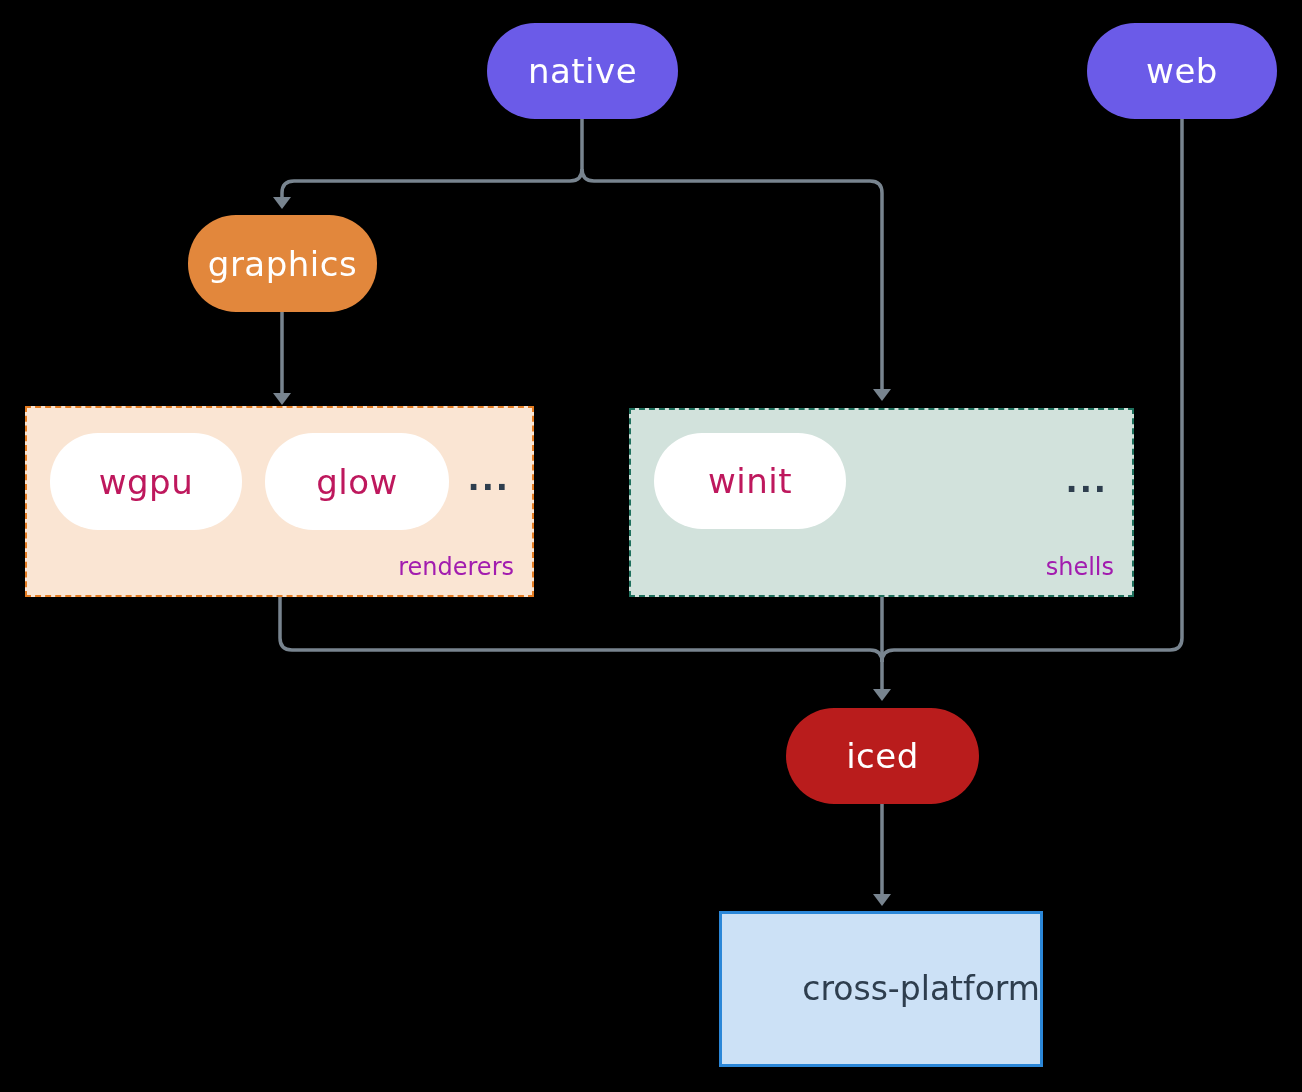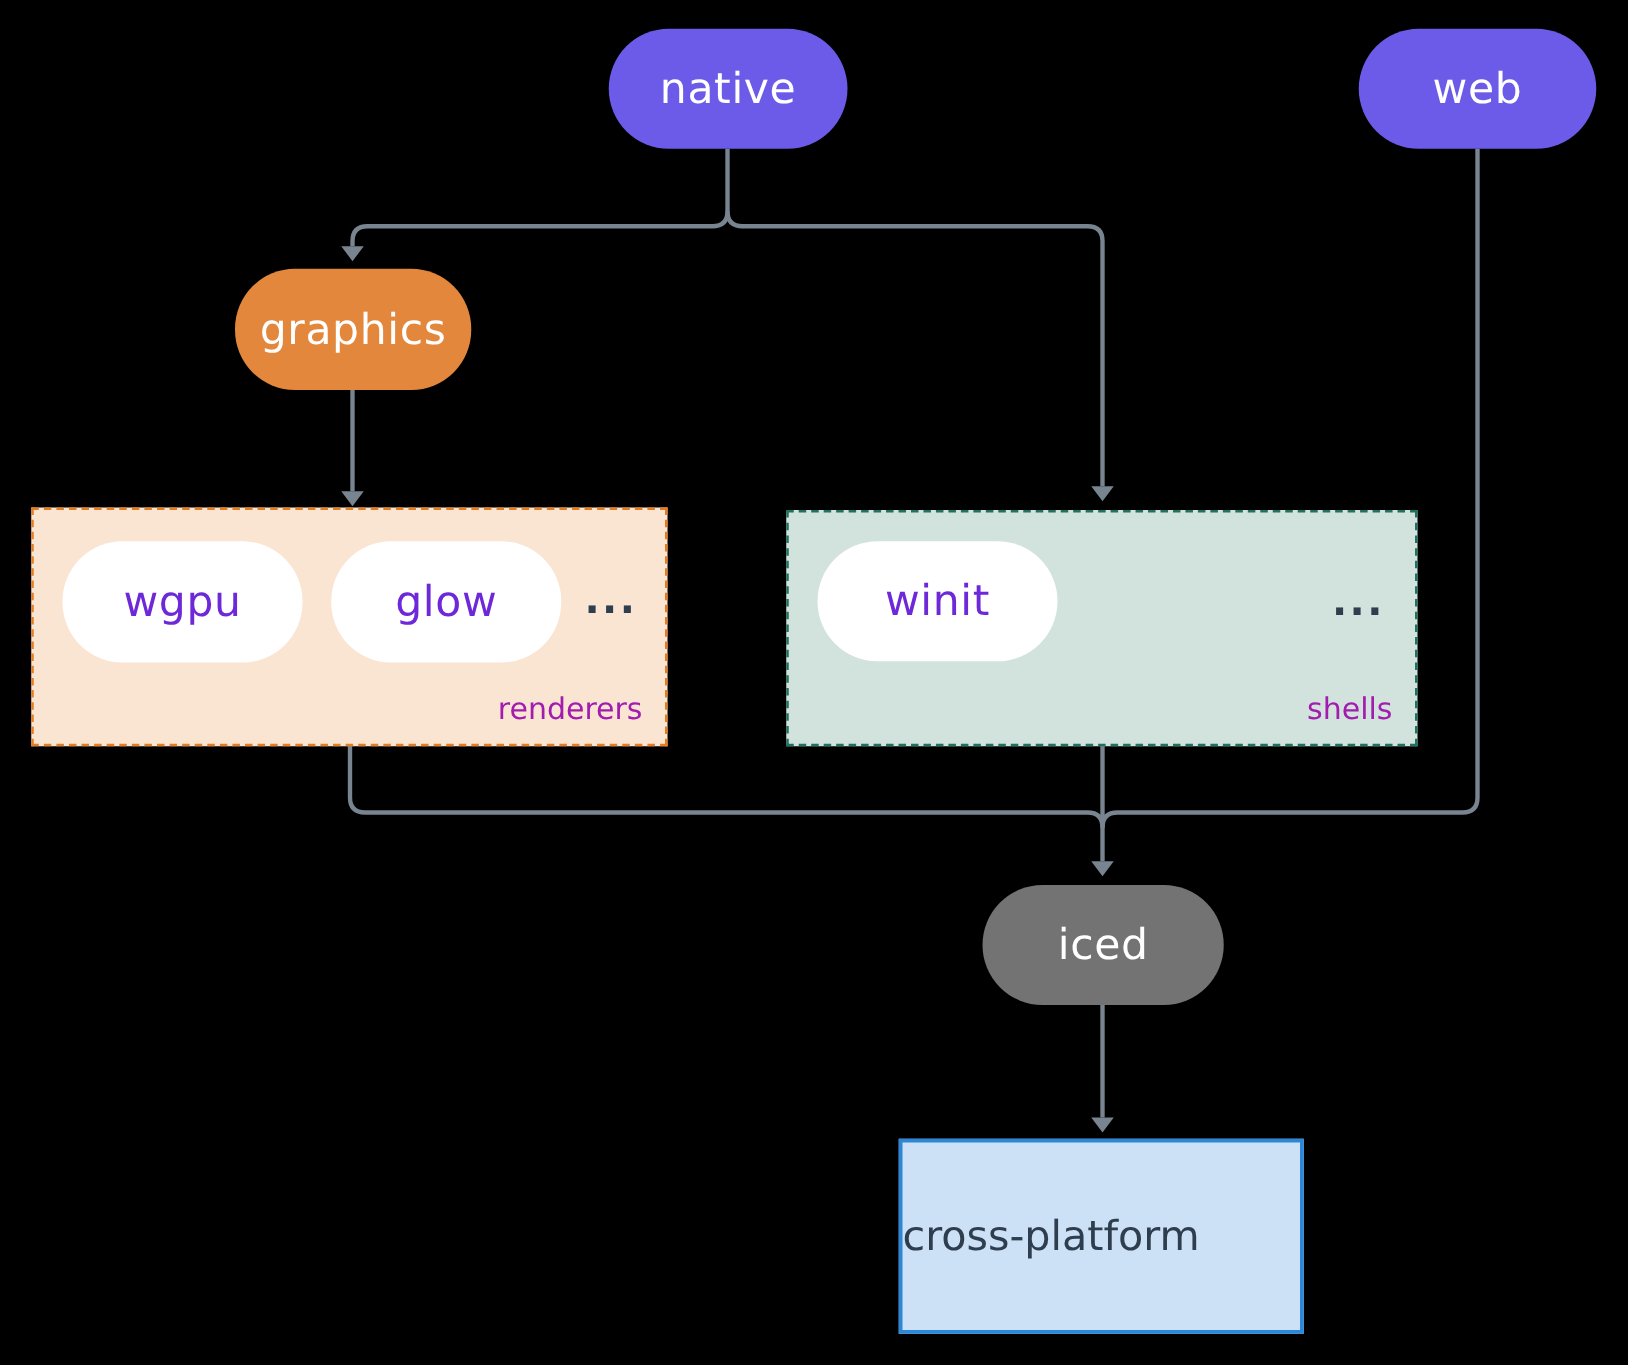--- a/index.html
+++ b/index.html
@@ -18,22 +18,22 @@
   .pill{
     position:absolute;
     display:flex;align-items:center;justify-content:center;
     border-radius:48px;
     font-size:34px;
     color:#ffffff;
     letter-spacing:0.5px;
   }
   .pill.purple{background:#6B5BE8;}
   .pill.orange{background:#E2873C;text-align:right;}
-  .pill.blue{background:#737373;}
-  .pill.white{background:#ffffff;color:#6d28d9;}
+  .pill.blue{background:#b91c1c;}
+  .pill.white{background:#ffffff;color:#be185d;}
 
   .group{
     position:absolute;
     box-sizing:border-box;
   }
   .group.renderers{
     background:#FAE5D3;
     border:2.5px dashed #E57D22;
   }
   .group.shells{
@@ -54,21 +54,21 @@
     letter-spacing:2px;
   }
 
   .app-box{
     position:absolute;
     left:719px;top:911px;width:324px;height:156px;
     box-sizing:border-box;
     background:#CCE1F6;
     border:3px solid #2B87D8;
     display:flex;flex-direction:column;
-    align-items:flex-start;justify-content:center;
+    align-items:flex-end;justify-content:center;
     color:#2E3E4E;
     font-size:33px;
     line-height:1.42;
   }
 
   
   .n-native  {left:487px;top:23px;width:191px;height:96px;}
   .n-web     {left:1087px;top:23px;width:190px;height:96px;}
   .n-graphics{left:188px;top:215px;width:189px;height:97px;}
   .g-renderers{left:25px;top:406px;width:509px;height:191px;}

